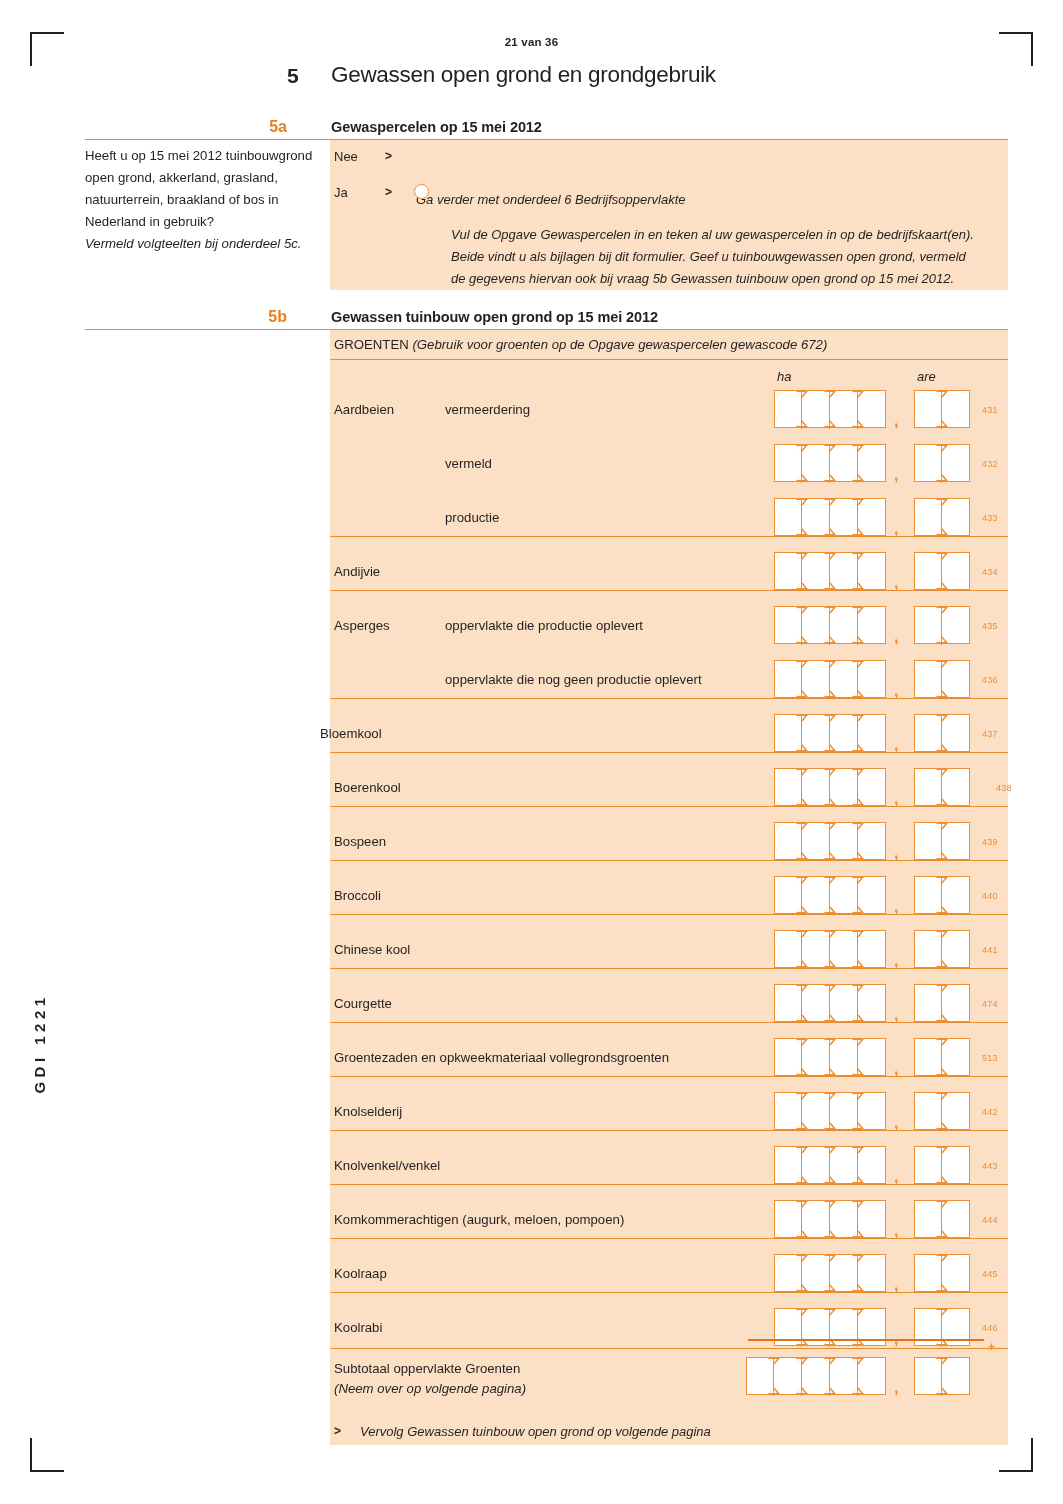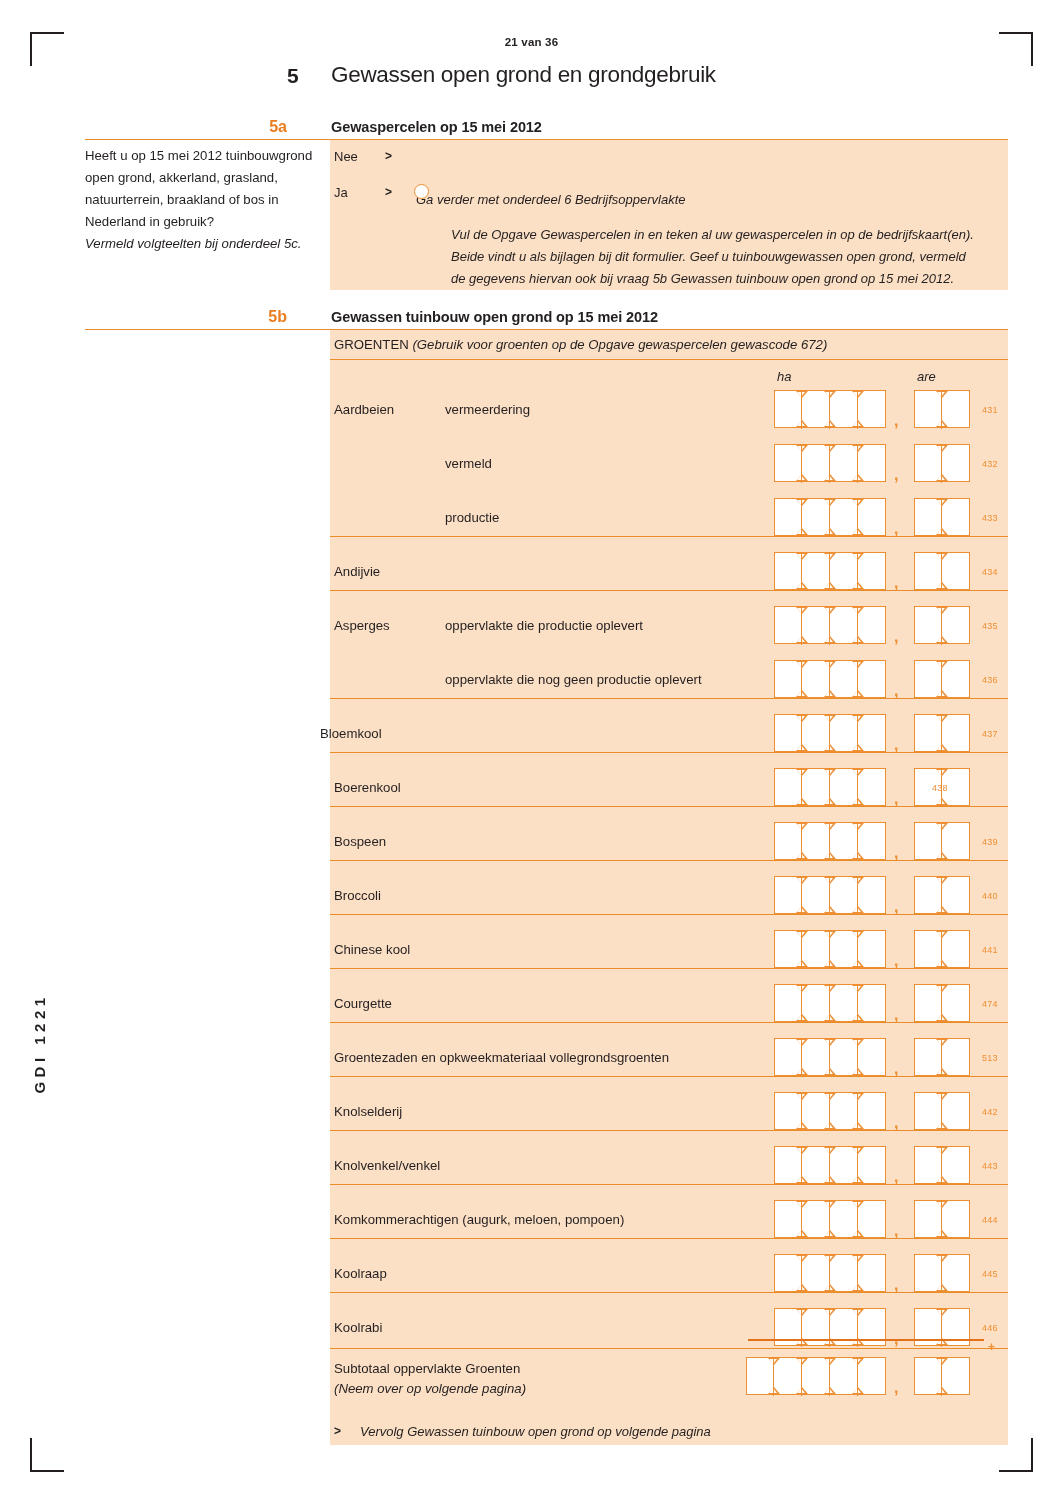--- a/index.html
+++ b/index.html
@@ -489,21 +489,21 @@
     <div class="comma" style="left: 894px; top: 790px;">,</div>
     <div class="comb" style="left: 914px; top: 768px;">
       <div class="cell"></div>
       <div class="cell">
         <div class="notch-top-l"></div>
         <div class="notch-bot-l"></div>
         <div class="notch-top-i"></div>
         <div class="notch-bot-i"></div>
       </div>
     </div>
-    <div class="tcode" style="left: 932px; top: 783px;">438</div>
+    <div class="tcode" style="left: 996px; top: 783px;">438</div>
     <div class="trow" style="top: 806px; height: 0px;"></div>
     <div class="tlabel" style="left: 334px; top: 834px;">Bospeen</div>
     <div class="comb" style="left: 774px; top: 822px;">
       <div class="cell"></div>
       <div class="cell">
         <div class="notch-top-l"></div>
         <div class="notch-bot-l"></div>
         <div class="notch-top-i"></div>
         <div class="notch-bot-i"></div>
       </div>

